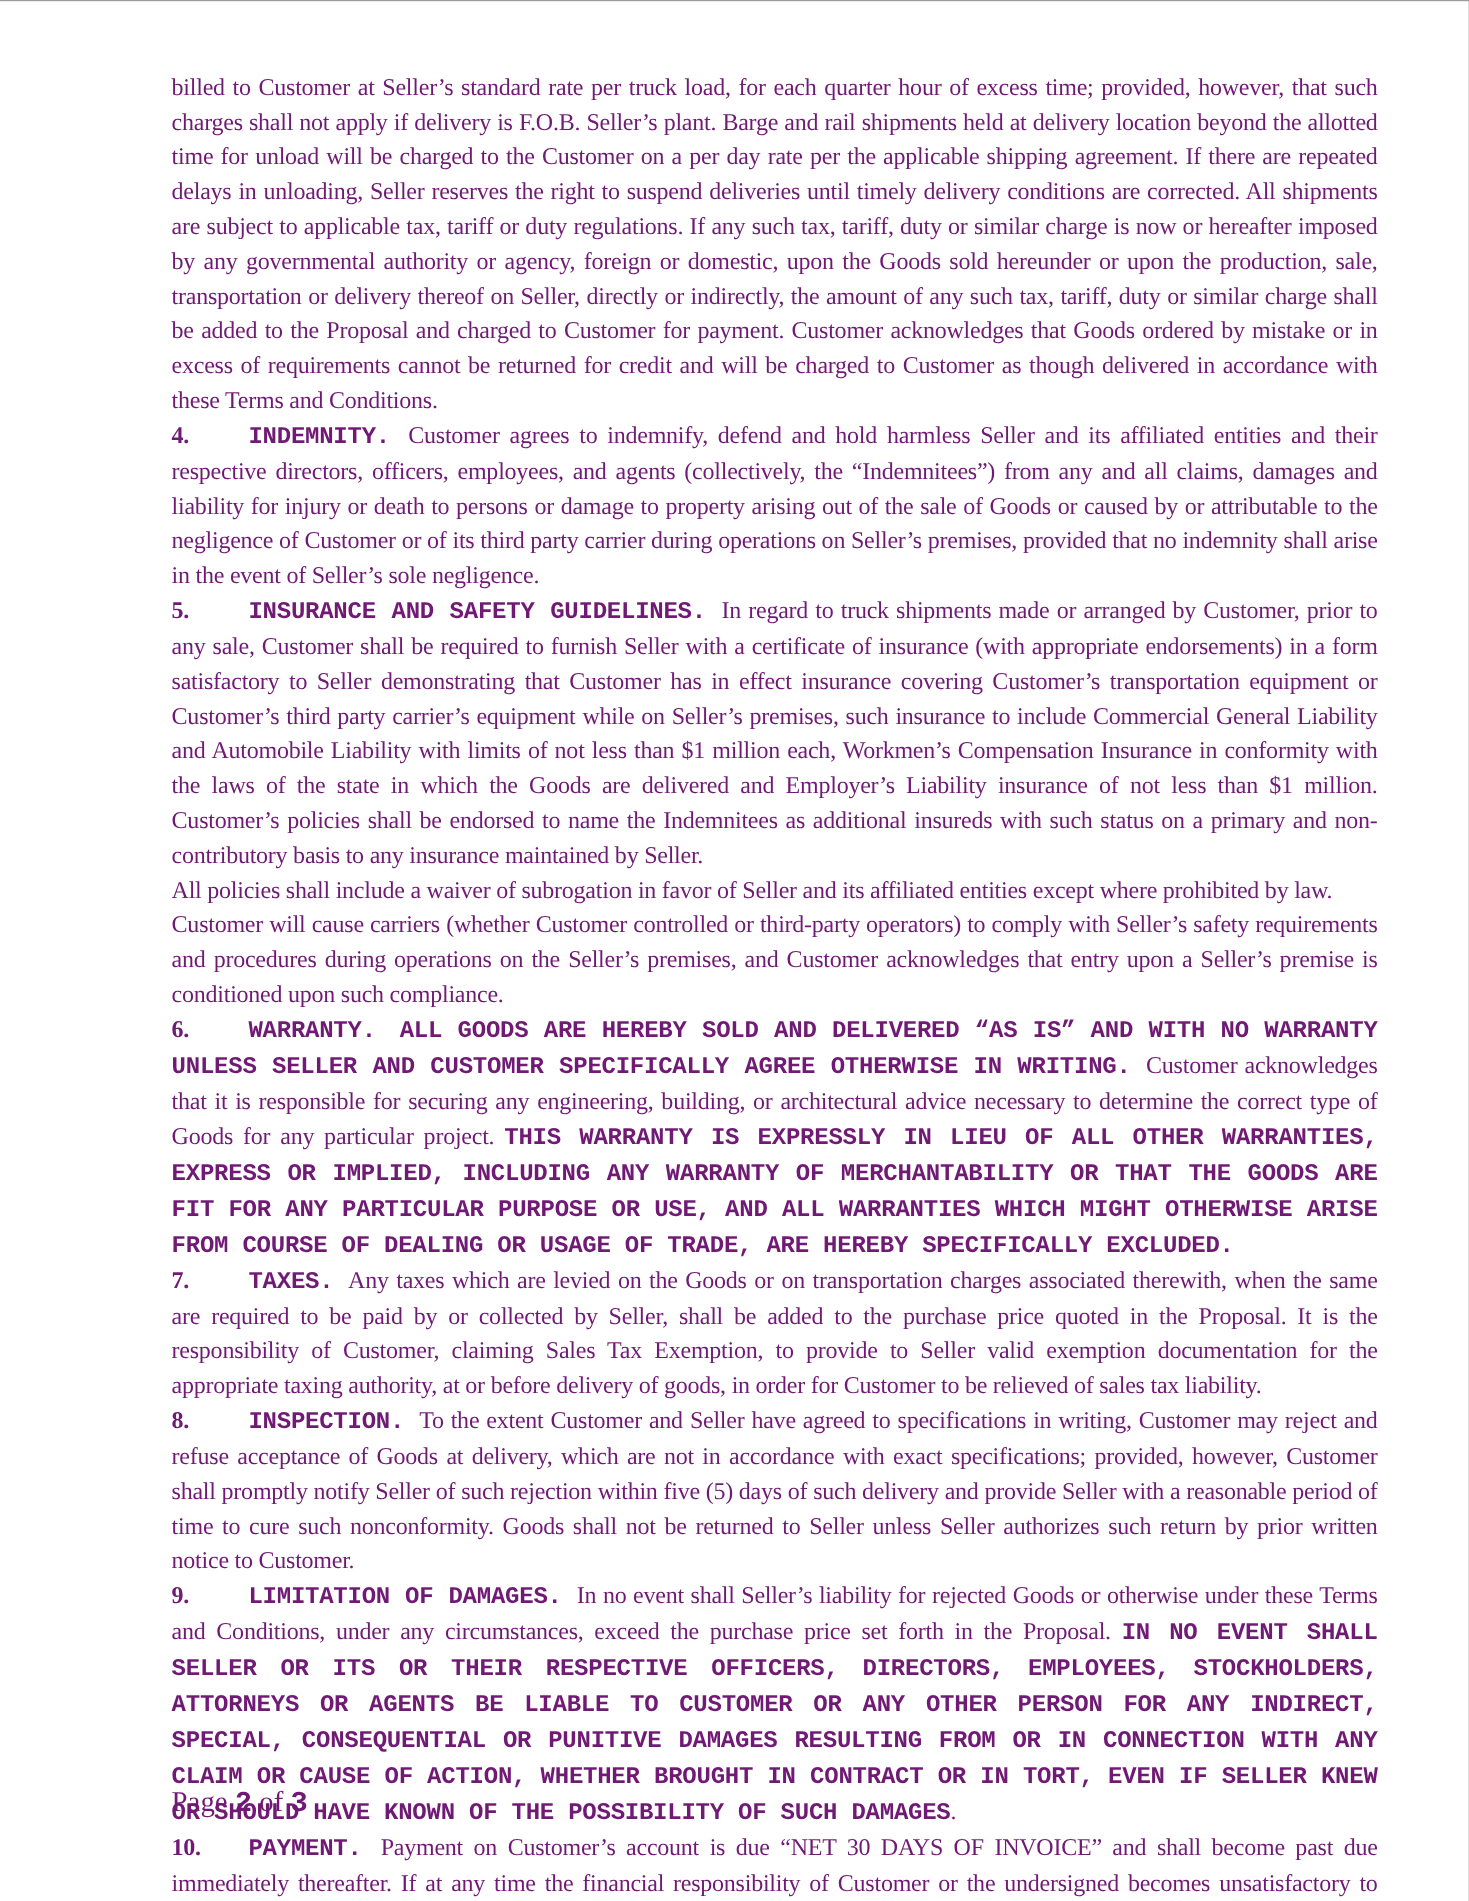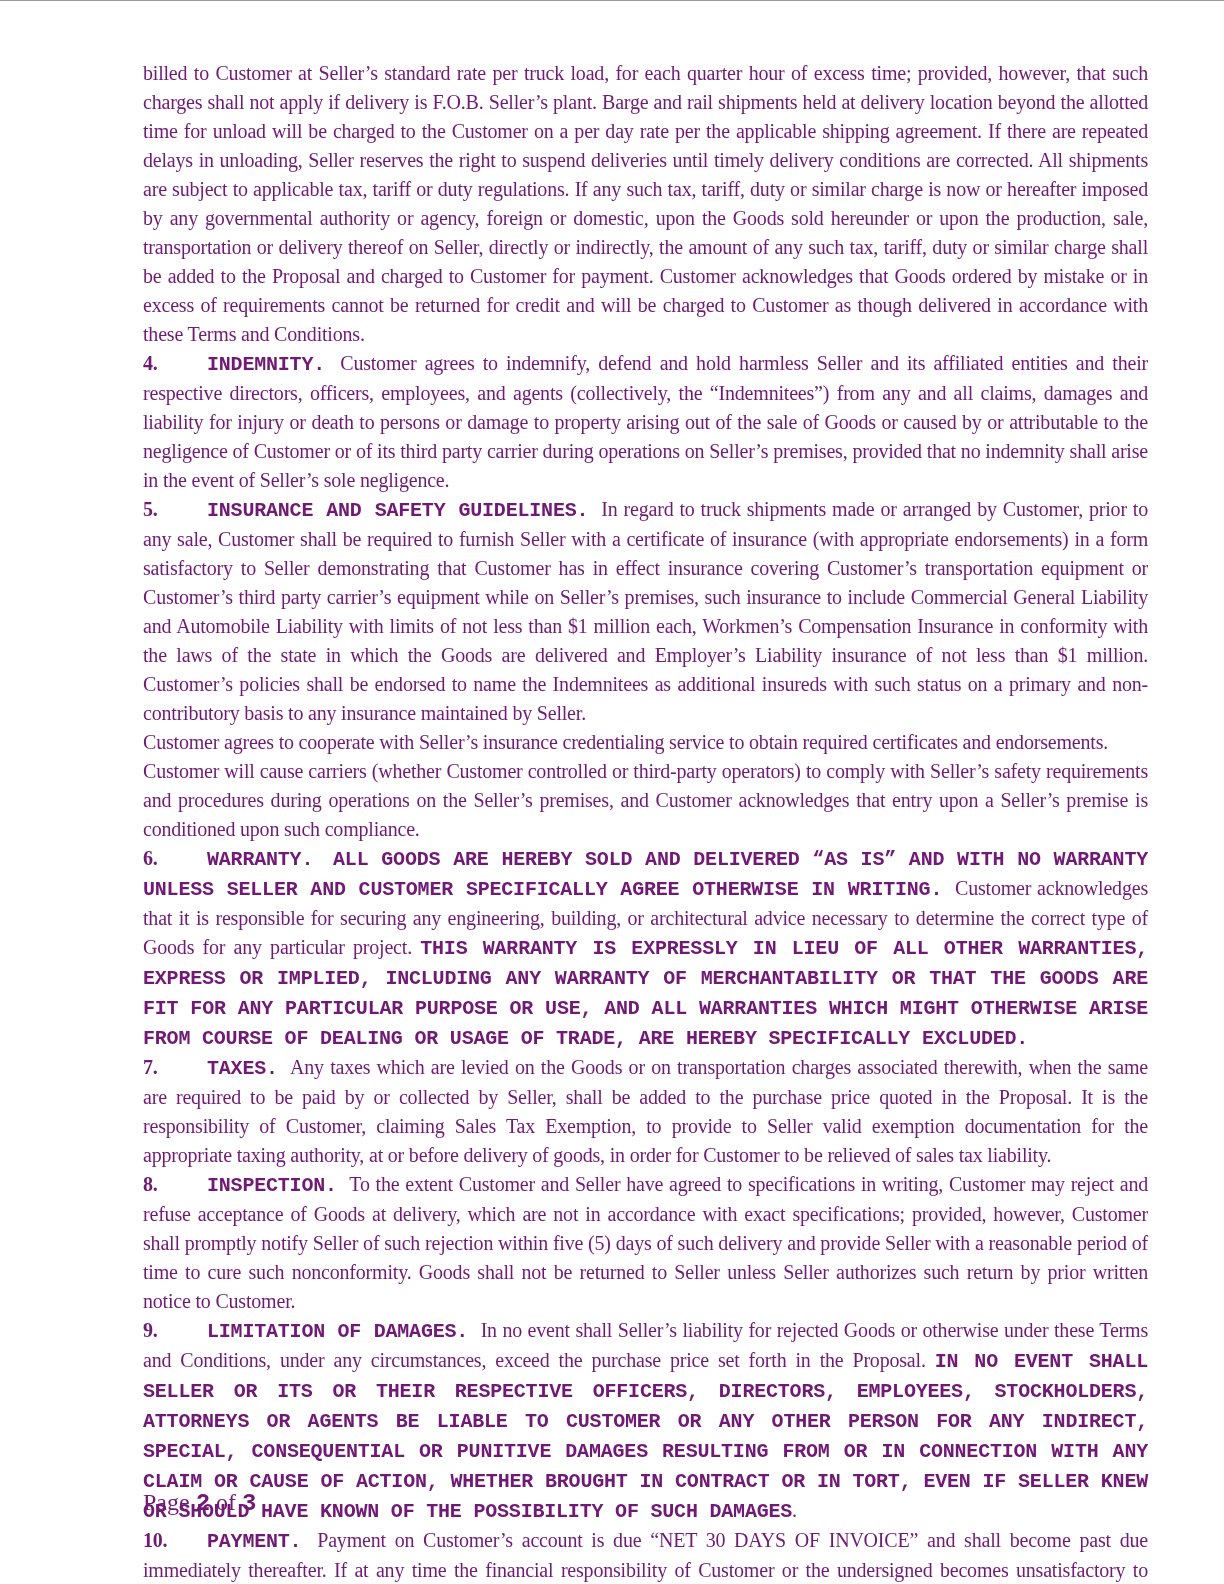--- a/index.html
+++ b/index.html
@@ -42,21 +42,21 @@
   }
 </style>
 </head>
 <body>
 
 <div class="page">
   <div class="doc-body" id="doc-body">
       <p class="para"><span class="">billed to Customer at Seller’s standard rate per truck load, for each quarter hour of excess time; provided, however, that such charges shall not apply if delivery is F.O.B. Seller’s plant.  Barge and rail shipments held at delivery location beyond the allotted time for unload will be charged to the Customer on a per day rate per the applicable shipping agreement. If there are repeated delays in unloading, Seller reserves the right to suspend deliveries until timely delivery conditions are corrected.  All shipments are subject to applicable tax, tariff or duty regulations. If any such tax, tariff, duty or similar charge is now or hereafter imposed by any governmental authority or agency, foreign or domestic, upon the Goods sold hereunder or upon the production, sale, transportation or delivery thereof on Seller, directly or indirectly, the amount of any such tax, tariff, duty or similar charge shall be added to the Proposal and charged to Customer for payment. Customer acknowledges that Goods ordered by mistake or in excess of requirements cannot be returned for credit and will be charged to Customer as though delivered in accordance with these Terms and Conditions.</span></p>
       <p class="para"><span class="sec-num">4.</span><span class="bold head">INDEMNITY.</span><span class=""> Customer agrees to indemnify, defend and hold harmless Seller and its affiliated entities and their respective directors, officers, employees, and agents (collectively, the “Indemnitees”) from any and all claims, damages and liability for injury or death to persons or damage to property arising out of the sale of Goods or caused by or attributable to the negligence of Customer or of its third party carrier during operations on Seller’s premises, provided that no indemnity shall arise in the event of Seller’s sole negligence.</span></p>
       <p class="para"><span class="sec-num">5.</span><span class="bold head">INSURANCE AND SAFETY GUIDELINES.</span><span class=""> In regard to truck shipments made or arranged by Customer, prior to any sale, Customer shall be required to furnish Seller with a certificate of insurance (with appropriate endorsements) in a form satisfactory to Seller demonstrating that Customer has in effect insurance covering Customer’s transportation equipment or Customer’s third party carrier’s equipment while on Seller’s premises, such insurance to include Commercial General Liability and Automobile Liability with limits of not less than $1 million each, Workmen’s Compensation Insurance in conformity with the laws of the state in which the Goods are delivered and Employer’s Liability insurance of not less than $1 million. Customer’s policies shall be endorsed to name the Indemnitees as additional insureds with such status on a primary and non-contributory basis to any insurance maintained by Seller.</span></p>
-      <p class="para"><span class="">Customer agrees to cooperate with Seller’s insurance credentialing service to obtain required certificates and endorsements.</span></p>
+      <p class="para"><span class="">All policies shall include a waiver of subrogation in favor of Seller and its affiliated entities except where prohibited by law.</span></p>
       <p class="para"><span class="">Customer will cause carriers (whether Customer controlled or third-party operators) to comply with Seller’s safety requirements and procedures during operations on the Seller’s premises, and Customer acknowledges that entry upon a Seller’s premise is conditioned upon such compliance.</span></p>
       <p class="para"><span class="sec-num">6.</span><span class="bold head">WARRANTY.</span><span class="bold"> ALL GOODS ARE HEREBY SOLD AND DELIVERED “AS IS” AND WITH NO WARRANTY UNLESS SELLER AND CUSTOMER SPECIFICALLY AGREE OTHERWISE IN WRITING. </span><span class="">Customer acknowledges that it is responsible for securing any engineering, building, or architectural advice necessary to determine the correct type of Goods for any particular project.  </span><span class="bold">THIS WARRANTY IS EXPRESSLY IN LIEU OF ALL OTHER WARRANTIES, EXPRESS OR IMPLIED, INCLUDING ANY WARRANTY OF MERCHANTABILITY OR THAT THE GOODS ARE FIT FOR ANY PARTICULAR PURPOSE OR USE, AND ALL WARRANTIES WHICH MIGHT OTHERWISE ARISE FROM COURSE OF DEALING OR USAGE OF TRADE, ARE HEREBY SPECIFICALLY EXCLUDED.</span></p>
       <p class="para"><span class="sec-num">7.</span><span class="bold head">TAXES.</span><span class=""> Any taxes which are levied on the Goods or on transportation charges associated therewith, when the same are required to be paid by or collected by Seller, shall be added to the purchase price quoted in the Proposal. It is the responsibility of Customer, claiming Sales Tax Exemption, to provide to Seller valid exemption documentation for the appropriate taxing authority, at or before delivery of goods, in order for Customer to be relieved of sales tax liability.</span></p>
       <p class="para"><span class="sec-num">8.</span><span class="bold head">INSPECTION.</span><span class=""> To the extent Customer and Seller have agreed to specifications in writing, Customer may reject and refuse acceptance of Goods at delivery, which are not in accordance with exact specifications; provided, however, Customer shall promptly notify Seller of such rejection within five (5) days of such delivery and provide Seller with a reasonable period of time to cure such nonconformity.  Goods shall not be returned to Seller unless Seller authorizes such return by prior written notice to Customer.</span></p>
       <p class="para"><span class="sec-num">9.</span><span class="bold head">LIMITATION OF DAMAGES.</span><span class=""> In no event shall Seller’s liability for rejected Goods or otherwise under these Terms and Conditions, under any circumstances, exceed the purchase price set forth in the Proposal. </span><span class="bold">IN NO EVENT SHALL SELLER OR ITS OR THEIR RESPECTIVE OFFICERS, DIRECTORS, EMPLOYEES, STOCKHOLDERS, ATTORNEYS OR AGENTS BE LIABLE TO CUSTOMER OR ANY OTHER PERSON FOR ANY INDIRECT, SPECIAL, CONSEQUENTIAL OR PUNITIVE DAMAGES RESULTING FROM OR IN CONNECTION WITH ANY CLAIM OR CAUSE OF ACTION, WHETHER BROUGHT IN CONTRACT OR IN TORT, EVEN IF SELLER KNEW OR SHOULD HAVE KNOWN OF THE POSSIBILITY OF SUCH DAMAGES</span><span class="">.</span></p>
       <p class="para"><span class="sec-num">10.</span><span class="bold head">PAYMENT.</span><span class=""> Payment on Customer’s account is due “NET 30 DAYS OF INVOICE” and shall become past due immediately thereafter. If at any time the financial responsibility of Customer or the undersigned becomes unsatisfactory to Seller, in its sole discretion, Seller can require payments in advance or other security satisfactory to Seller. If Customer fails to timely pay, Seller reserves the right to cancel the unfilled portion of the Proposal without notice.  In addition to any other remedy to which Seller may be entitled, Seller shall be entitled to charge interest at the highest rate permitted by law on any invoice not paid in accordance with invoice terms. Nothing herein is intended to affect the obligation of Customer to accept and pay for the Goods.  Customer shall not be entitled to offset or setoff from the purchase price the amount of any claim</span></p>
     </div>
   <div class="footer"><span>Page </span><span class="bold">2</span><span> of </span><span class="bold">3</span></div>
 </div>
 

